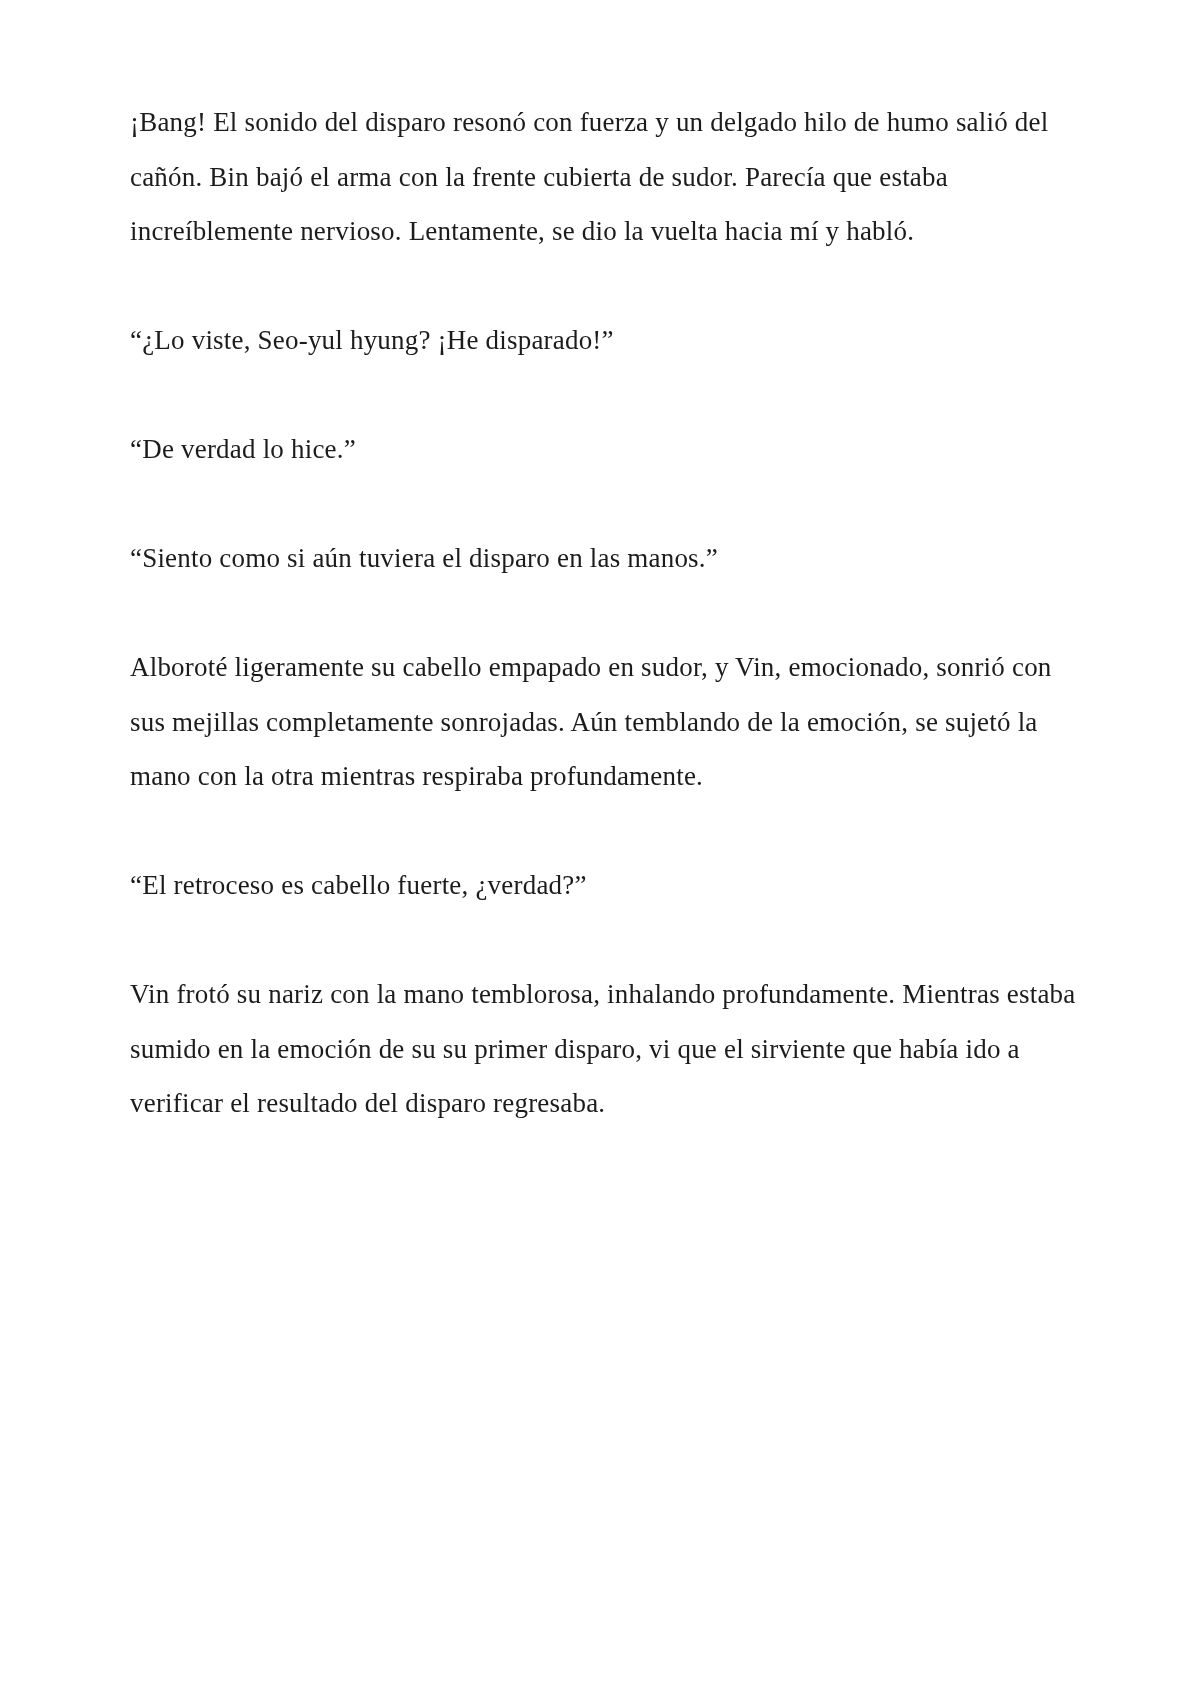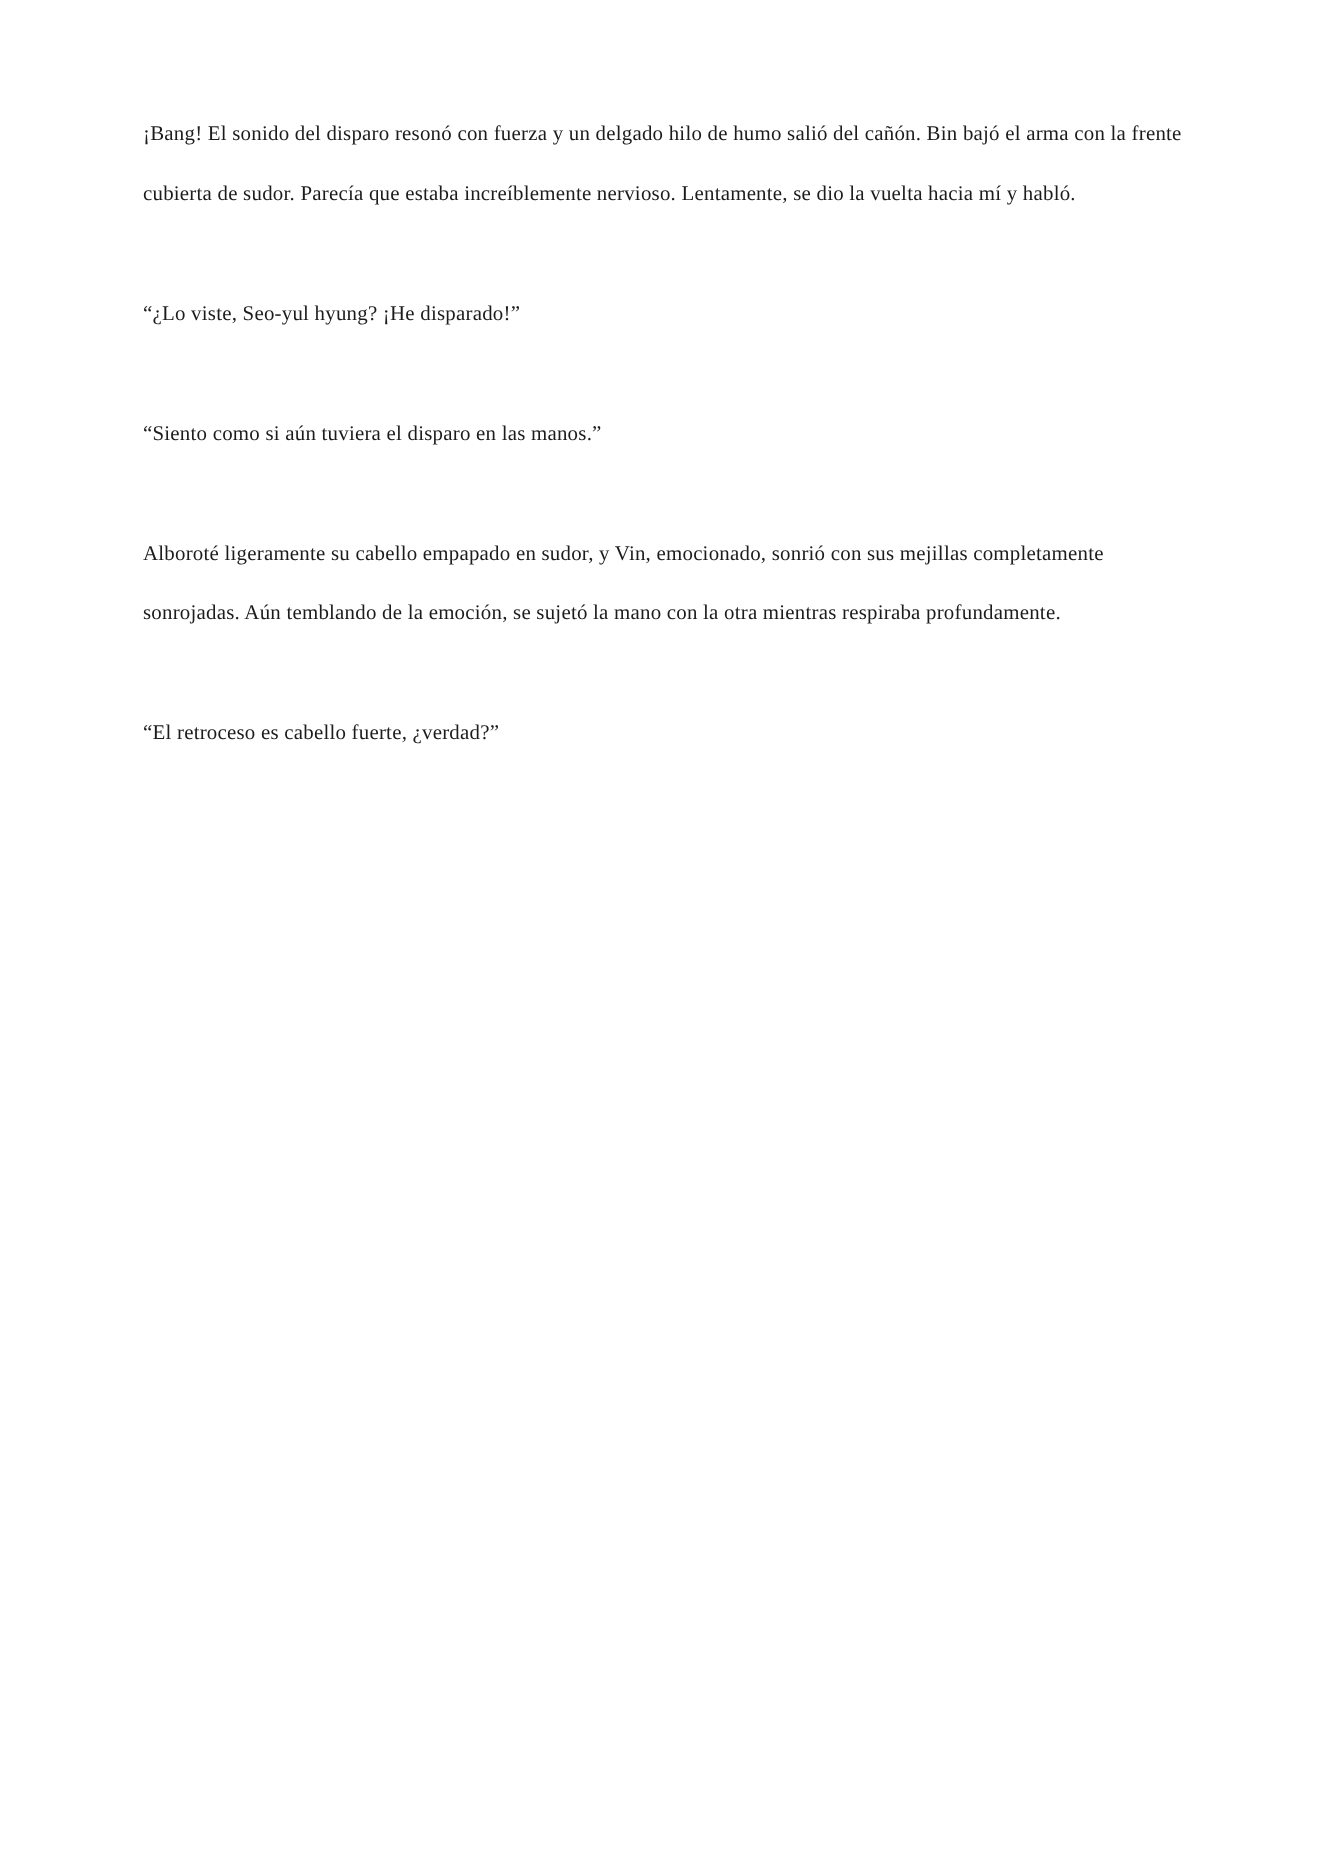--- a/index.html
+++ b/index.html
@@ -12,32 +12,34 @@
       height: 1700px;
       overflow: hidden;
       position: relative;
     }
     .page {
       position: absolute;
       left: 130px;
       top: 95px;
       width: 960px;
       font-family: "Liberation Serif", "DejaVu Serif", serif;
-      font-size: 19px;
+      font-size: 27px;
       line-height: 54.5px;
       color: #1c1c1c;
       letter-spacing: 0.2px;
     }
     .para {
       margin: 0 0 54.5px 0;
       padding: 0;
     }
   </style>
 </head>
 <body>
 
 <div class="page">
   <p class="para">¡Bang! El sonido del disparo resonó con fuerza y un delgado hilo de humo salió del cañón. Bin bajó el arma con la frente cubierta de sudor. Parecía que estaba increíblemente nervioso. Lentamente, se dio la vuelta hacia mí y habló.</p>
   <p class="para">“¿Lo viste, Seo-yul hyung? ¡He disparado!”</p>
+  <p class="para">“De verdad lo hice.”</p>
   <p class="para">“Siento como si aún tuviera el disparo en las manos.”</p>
   <p class="para">Alboroté ligeramente su cabello empapado en sudor, y Vin, emocionado, sonrió con sus mejillas completamente sonrojadas. Aún temblando de la emoción, se sujetó la mano con la otra mientras respiraba profundamente.</p>
   <p class="para">“El retroceso es cabello fuerte, ¿verdad?”</p>
+  <p class="para">Vin frotó su nariz con la mano temblorosa, inhalando profundamente. Mientras estaba sumido en la emoción de su su primer disparo, vi que el sirviente que había ido a verificar el resultado del disparo regresaba.</p>
 </div>
 
 </body></html>

